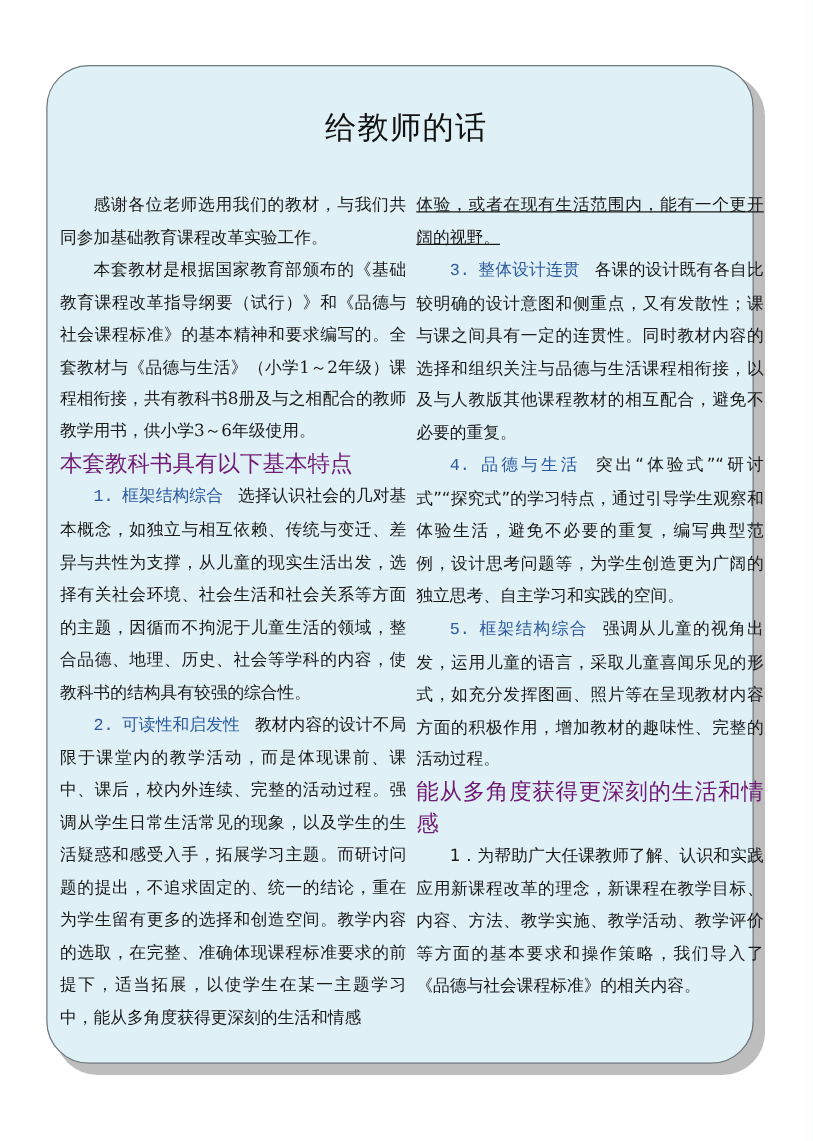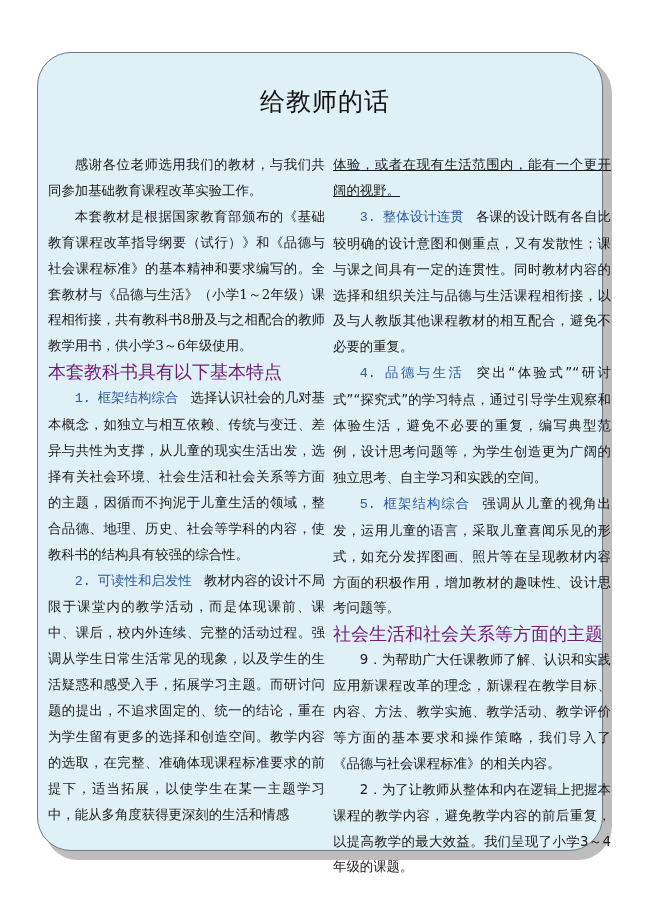--- a/index.html
+++ b/index.html
@@ -106,19 +106,18 @@
 
   <p class="p">
     <span class="feature-head"><span class="num">3.</span><span>整体设计连贯</span></span><span>各课的设计既有各自比较明确的设计意图和侧重点，又有发散性；课与课之间具有一定的连贯性。同时教材内容的选择和组织关注与品德与生活课程相衔接，以及与人教版其他课程教材的相互配合，避免不必要的重复。</span>
   </p>
 
   <p class="p">
     <span class="feature-head"><span class="num">4.</span><span>品德与生活</span></span><span>突出“体验式”“研讨式”“探究式”的学习特点，通过引导学生观察和体验生活，避免不必要的重复，编写典型范例，设计思考问题等，为学生创造更为广阔的独立思考、自主学习和实践的空间。</span>
   </p>
 
   <p class="p">
-    <span class="feature-head"><span class="num">5.</span><span>框架结构综合</span></span><span>强调从儿童的视角出发，运用儿童的语言，采取儿童喜闻乐见的形式，如充分发挥图画、照片等在呈现教材内容方面的积极作用，增加教材的趣味性、设计思考问题等。</span>
+    <span class="feature-head"><span class="num">5.</span><span>框架结构综合</span></span><span>强调从儿童的视角出发，运用儿童的语言，采取儿童喜闻乐见的形式，如充分发挥图画、照片等在呈现教材内容方面的积极作用，增加教材的趣味性、完整的活动过程。</span>
   </p>
 
-  <p class="section-title">社会生活和社会关系等方面的主题</p>
-  <p class="p">9．为帮助广大任课教师了解、认识和实践应用新课程改革的理念，新课程在教学目标、内容、方法、教学实施、教学活动、教学评价等方面的基本要求和操作策略，我们导入了《品德与社会课程标准》的相关内容。</p>
-  <p class="p">2．为了让教师从整体和内在逻辑上把握本课程的教学内容，避免教学内容的前后重复，以提高教学的最大效益。我们呈现了小学3～4年级的课题。</p>
+  <p class="section-title">能从多角度获得更深刻的生活和情感</p>
+  <p class="p">1．为帮助广大任课教师了解、认识和实践应用新课程改革的理念，新课程在教学目标、内容、方法、教学实施、教学活动、教学评价等方面的基本要求和操作策略，我们导入了《品德与社会课程标准》的相关内容。</p>
 </div>
 
 </body></html>

